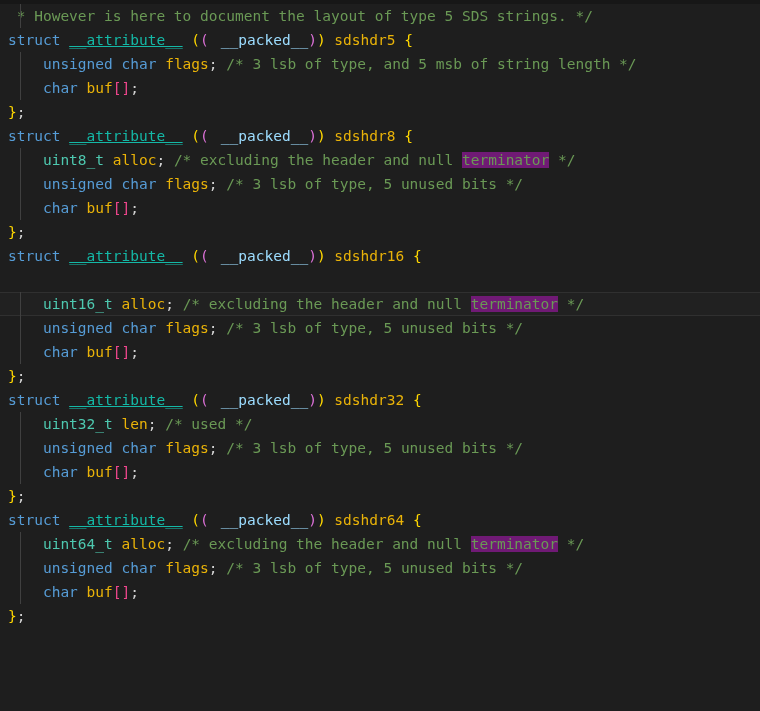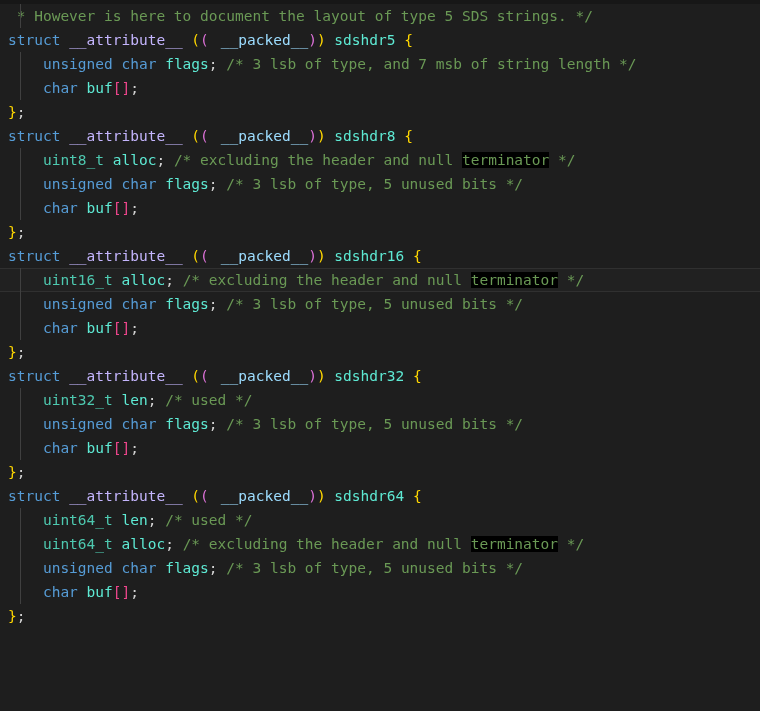--- a/index.html
+++ b/index.html
@@ -52,64 +52,65 @@
     letter-spacing: 0px;
   }
 
   
   .line.active {
     background: #212121;
     border-top: 1px solid #303030;
     border-bottom: 1px solid #303030;
     height: 24px;
     line-height: 22px;
+    margin-top: 24px;
   }
 
   
   .line.guide::before {
     content: "";
     position: absolute;
     left: 20px;
     top: 0;
     bottom: 0;
     width: 1px;
     background: #404040;
   }
   .line.active.guide::before {
     top: -1px;
     bottom: -1px;
   }
 
   
   .kw    { color: #569cd6; }   
   .type  { color: #4ec9b0; }   
-  .attr  { color: #c4b5fd; }   
-  .id    { color: #5eead4; }   
+  .attr  { color: #14b8a6; text-decoration: underline; }   
+  .id    { color: #eab308; }   
   .cmt   { color: #6a9955; }   
   .pnct  { color: #d4d4d4; }   
   .br1   { color: #ffd700; }   
   .br2   { color: #da70d6; }   
   .br3   { color: #f0468d; }   
   .pk    { color: #9cdcfe; margin-left: 12px; }   
-  .hl    { background: #000000; }  
+  .hl    { background: #701a75; }  
 </style>
 </head>
 <body>
 
 <div id="editor">
 
   <div id="top-strip"></div>
 
   <div id="code-area">
 
     <div class="line guide"><span class="cmt"> * However is here to document the layout of type 5 SDS strings. */</span></div>
 
     <div class="line"><span class="kw">struct</span><span class="pnct"> </span><span class="attr">__attribute__</span><span class="pnct"> </span><span class="br1">(</span><span class="br2">(</span><span class="pk">__packed__</span><span class="br2">)</span><span class="br1">)</span><span class="pnct"> </span><span class="id">sdshdr5</span><span class="pnct"> </span><span class="br1">{</span></div>
 
-    <div class="line guide"><span class="pnct">    </span><span class="kw">unsigned</span><span class="pnct"> </span><span class="kw">char</span><span class="pnct"> </span><span class="id">flags</span><span class="pnct">;</span><span class="pnct"> </span><span class="cmt">/* 3 lsb of type, and 7 msb of string length */</span></div>
+    <div class="line guide"><span class="pnct">    </span><span class="kw">unsigned</span><span class="pnct"> </span><span class="kw">char</span><span class="pnct"> </span><span class="id">flags</span><span class="pnct">;</span><span class="pnct"> </span><span class="cmt">/* 3 lsb of type, and 5 msb of string length */</span></div>
 
     <div class="line guide"><span class="pnct">    </span><span class="kw">char</span><span class="pnct"> </span><span class="id">buf</span><span class="br3">[</span><span class="br3">]</span><span class="pnct">;</span></div>
 
     <div class="line"><span class="br1">}</span><span class="pnct">;</span></div>
 
     <div class="line"><span class="kw">struct</span><span class="pnct"> </span><span class="attr">__attribute__</span><span class="pnct"> </span><span class="br1">(</span><span class="br2">(</span><span class="pk">__packed__</span><span class="br2">)</span><span class="br1">)</span><span class="pnct"> </span><span class="id">sdshdr8</span><span class="pnct"> </span><span class="br1">{</span></div>
 
 
     <div class="line guide"><span class="pnct">    </span><span class="type">uint8_t</span><span class="pnct"> </span><span class="id">alloc</span><span class="pnct">;</span><span class="pnct"> </span><span class="cmt">/* excluding the header and null </span><span class="cmt hl">terminator</span><span class="cmt"> */</span></div>
 
@@ -136,21 +137,20 @@
 
 
     <div class="line guide"><span class="pnct">    </span><span class="kw">unsigned</span><span class="pnct"> </span><span class="kw">char</span><span class="pnct"> </span><span class="id">flags</span><span class="pnct">;</span><span class="pnct"> </span><span class="cmt">/* 3 lsb of type, 5 unused bits */</span></div>
 
     <div class="line guide"><span class="pnct">    </span><span class="kw">char</span><span class="pnct"> </span><span class="id">buf</span><span class="br3">[</span><span class="br3">]</span><span class="pnct">;</span></div>
 
     <div class="line"><span class="br1">}</span><span class="pnct">;</span></div>
 
     <div class="line"><span class="kw">struct</span><span class="pnct"> </span><span class="attr">__attribute__</span><span class="pnct"> </span><span class="br1">(</span><span class="br2">(</span><span class="pk">__packed__</span><span class="br2">)</span><span class="br1">)</span><span class="pnct"> </span><span class="id">sdshdr64</span><span class="pnct"> </span><span class="br1">{</span></div>
 
-    <div class="line guide"><span class="pnct">    </span><span class="type">uint64_t</span><span class="pnct"> </span><span class="id">len</span><span class="pnct">;</span><span class="pnct"> </span><span class="cmt">/* used */</span></div>
 
     <div class="line guide"><span class="pnct">    </span><span class="type">uint64_t</span><span class="pnct"> </span><span class="id">alloc</span><span class="pnct">;</span><span class="pnct"> </span><span class="cmt">/* excluding the header and null </span><span class="cmt hl">terminator</span><span class="cmt"> */</span></div>
 
     <div class="line guide"><span class="pnct">    </span><span class="kw">unsigned</span><span class="pnct"> </span><span class="kw">char</span><span class="pnct"> </span><span class="id">flags</span><span class="pnct">;</span><span class="pnct"> </span><span class="cmt">/* 3 lsb of type, 5 unused bits */</span></div>
 
     <div class="line guide"><span class="pnct">    </span><span class="kw">char</span><span class="pnct"> </span><span class="id">buf</span><span class="br3">[</span><span class="br3">]</span><span class="pnct">;</span></div>
 
     <div class="line"><span class="br1">}</span><span class="pnct">;</span></div>
 
   </div>

